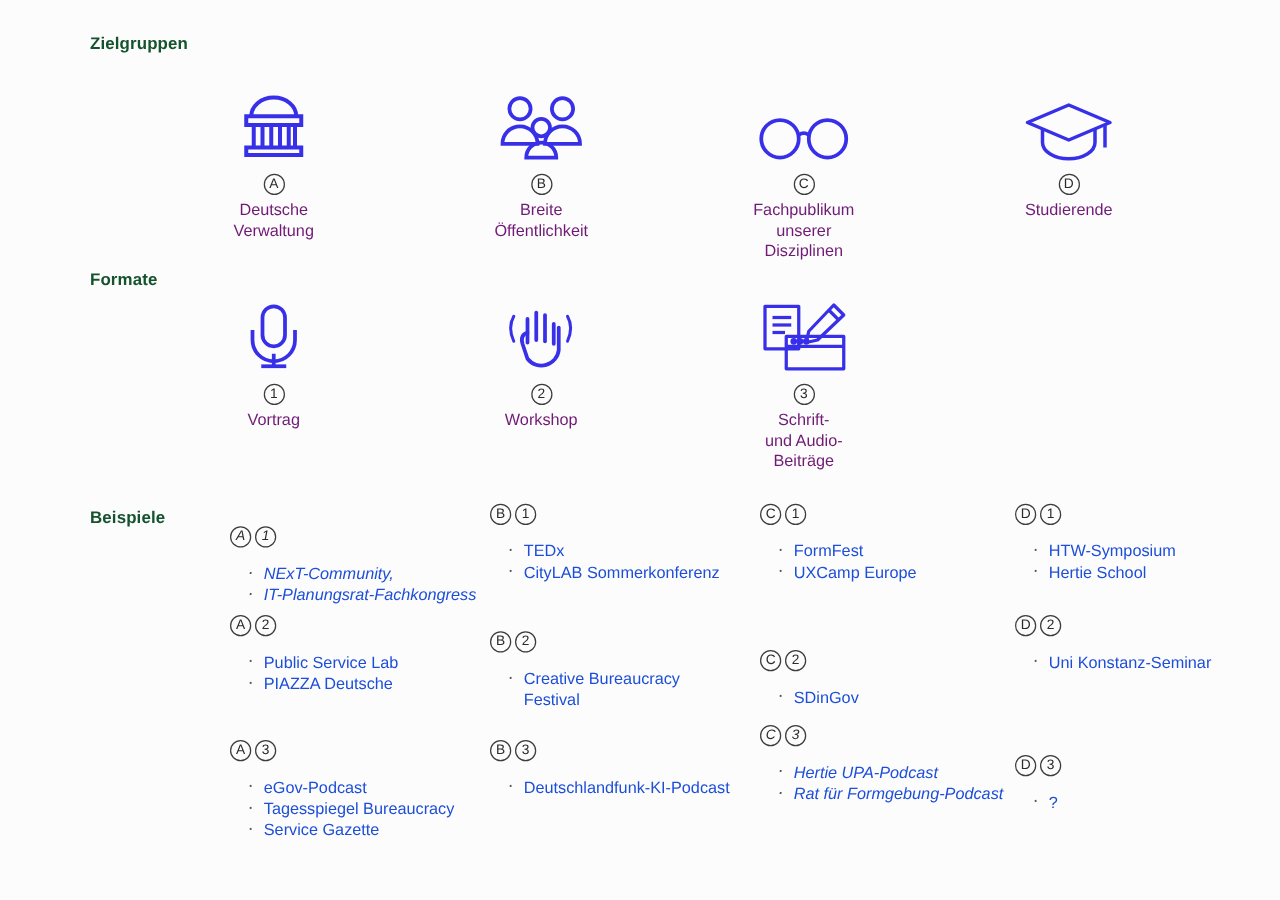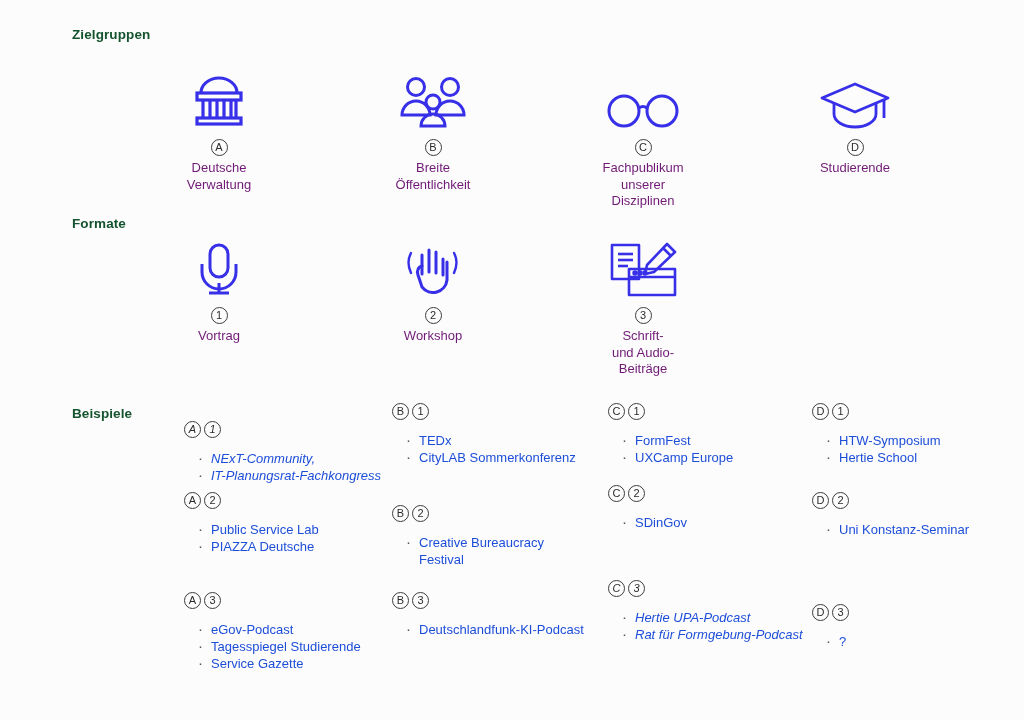--- a/index.html
+++ b/index.html
@@ -223,21 +223,21 @@
       <li>PIAZZA Deutsche</li>
     </ul>
   </div>
 
   <div class="ex-block" style="left:184px; top:592px;">
     <div class="ex-badges">
       <span class="badge">A</span><span class="badge">3</span>
     </div>
     <ul class="ex-list">
       <li>eGov-Podcast</li>
-      <li>Tagesspiegel Studierende</li>
+      <li>Tagesspiegel Bureaucracy</li>
       <li>Service Gazette</li>
     </ul>
   </div>
 
   <div class="ex-block" style="left:392px; top:403px;">
     <div class="ex-badges">
       <span class="badge">B</span><span class="badge">1</span>
     </div>
     <ul class="ex-list">
       <li>TEDx</li>
@@ -266,21 +266,21 @@
   <div class="ex-block" style="left:608px; top:403px;">
     <div class="ex-badges">
       <span class="badge">C</span><span class="badge">1</span>
     </div>
     <ul class="ex-list">
       <li>FormFest</li>
       <li>UXCamp Europe</li>
     </ul>
   </div>
 
-  <div class="ex-block" style="left:608px; top:485px;">
+  <div class="ex-block" style="left:608px; top:520px;">
     <div class="ex-badges">
       <span class="badge">C</span><span class="badge">2</span>
     </div>
     <ul class="ex-list">
       <li>SDinGov</li>
     </ul>
   </div>
 
   <div class="ex-block" style="left:608px; top:580px;font-style:italic;">
     <div class="ex-badges">

